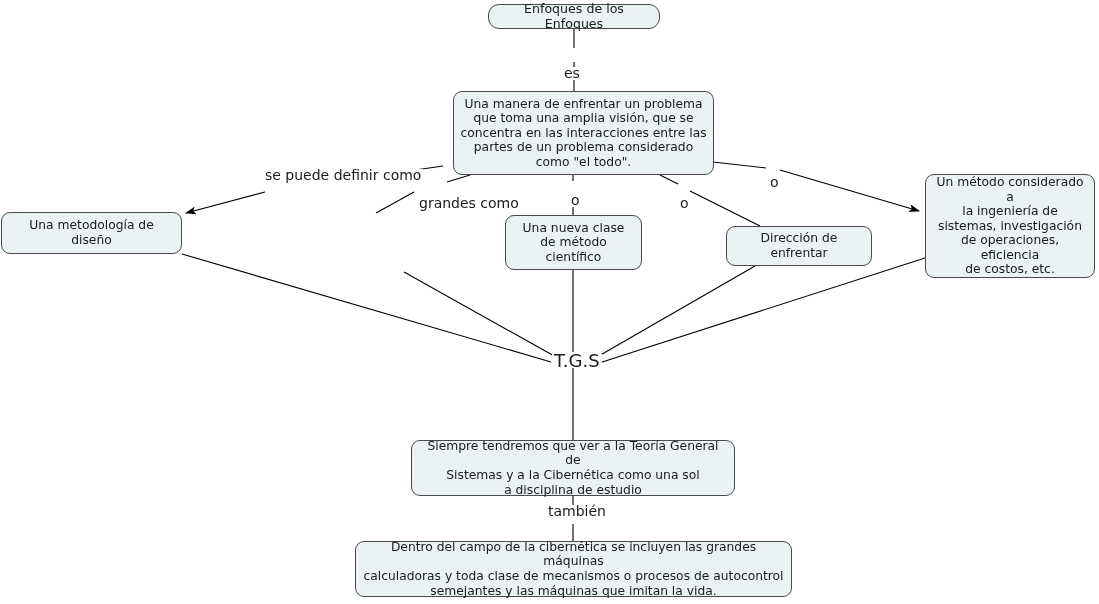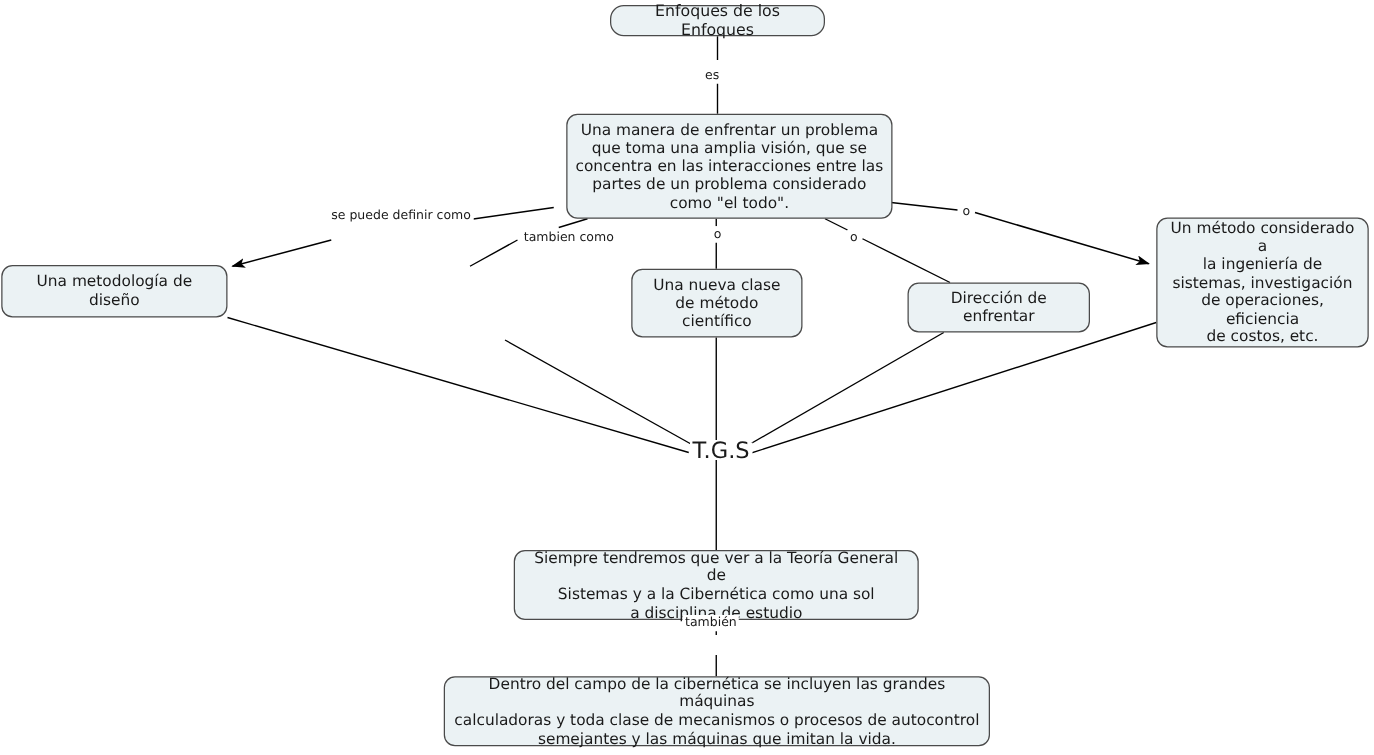--- a/index.html
+++ b/index.html
@@ -42,27 +42,28 @@
     color: #1a1a1a;
     padding: 3px 6px;
     white-space: pre-line;
   }
   .node.root {
     border-radius: 11px;
     font-size: 12.6px;
   }
   .link-label {
     position: absolute;
-    font-size: 10px;
+    font-size: 14px;
     line-height: 13px;
     color: #1a1a1a;
     background: #ffffff;
     white-space: nowrap;
     text-align: center;
     padding: 0 2px;
+    margin-top: 13px;
   }
   .hub-label {
     position: absolute;
     font-size: 18px;
     line-height: 14px;
     color: #1a1a1a;
     background: #ffffff;
     white-space: nowrap;
     padding: 0 2px;
   }
@@ -136,23 +137,23 @@
 semejantes y las máquinas que imitan la vida.</div>
 
   <div class="node" style="left:411px; top:440px; width:324px; height:56px;">Siempre tendremos que ver a la Teoría General de
 Sistemas y a la Cibernética como una sol
 a disciplina de estudio</div>
 
   <div class="hub-label" style="left:552px; top:354px;">T.G.S</div>
 
   <div class="link-label" style="left:562px; top:54px;">es</div>
 
-  <div class="link-label" style="left:263px; top:166px;text-align:center;">se puede definir como</div>
+  <div class="link-label" style="left:263px; top:156px;text-align:center;">se puede definir como</div>
 
-  <div class="link-label" style="left:417px; top:184px;">tambien como</div>
+  <div class="link-label" style="left:417px; top:184px;">grandes como</div>
 
   <div class="link-label" style="left:569px; top:181px;">o</div>
 
   <div class="link-label" style="left:678px; top:184px;">o</div>
 
   <div class="link-label" style="left:768px; top:163px;">o</div>
 
   <div class="link-label" style="left:546px; top:492px;">también</div>
 
 </div>

